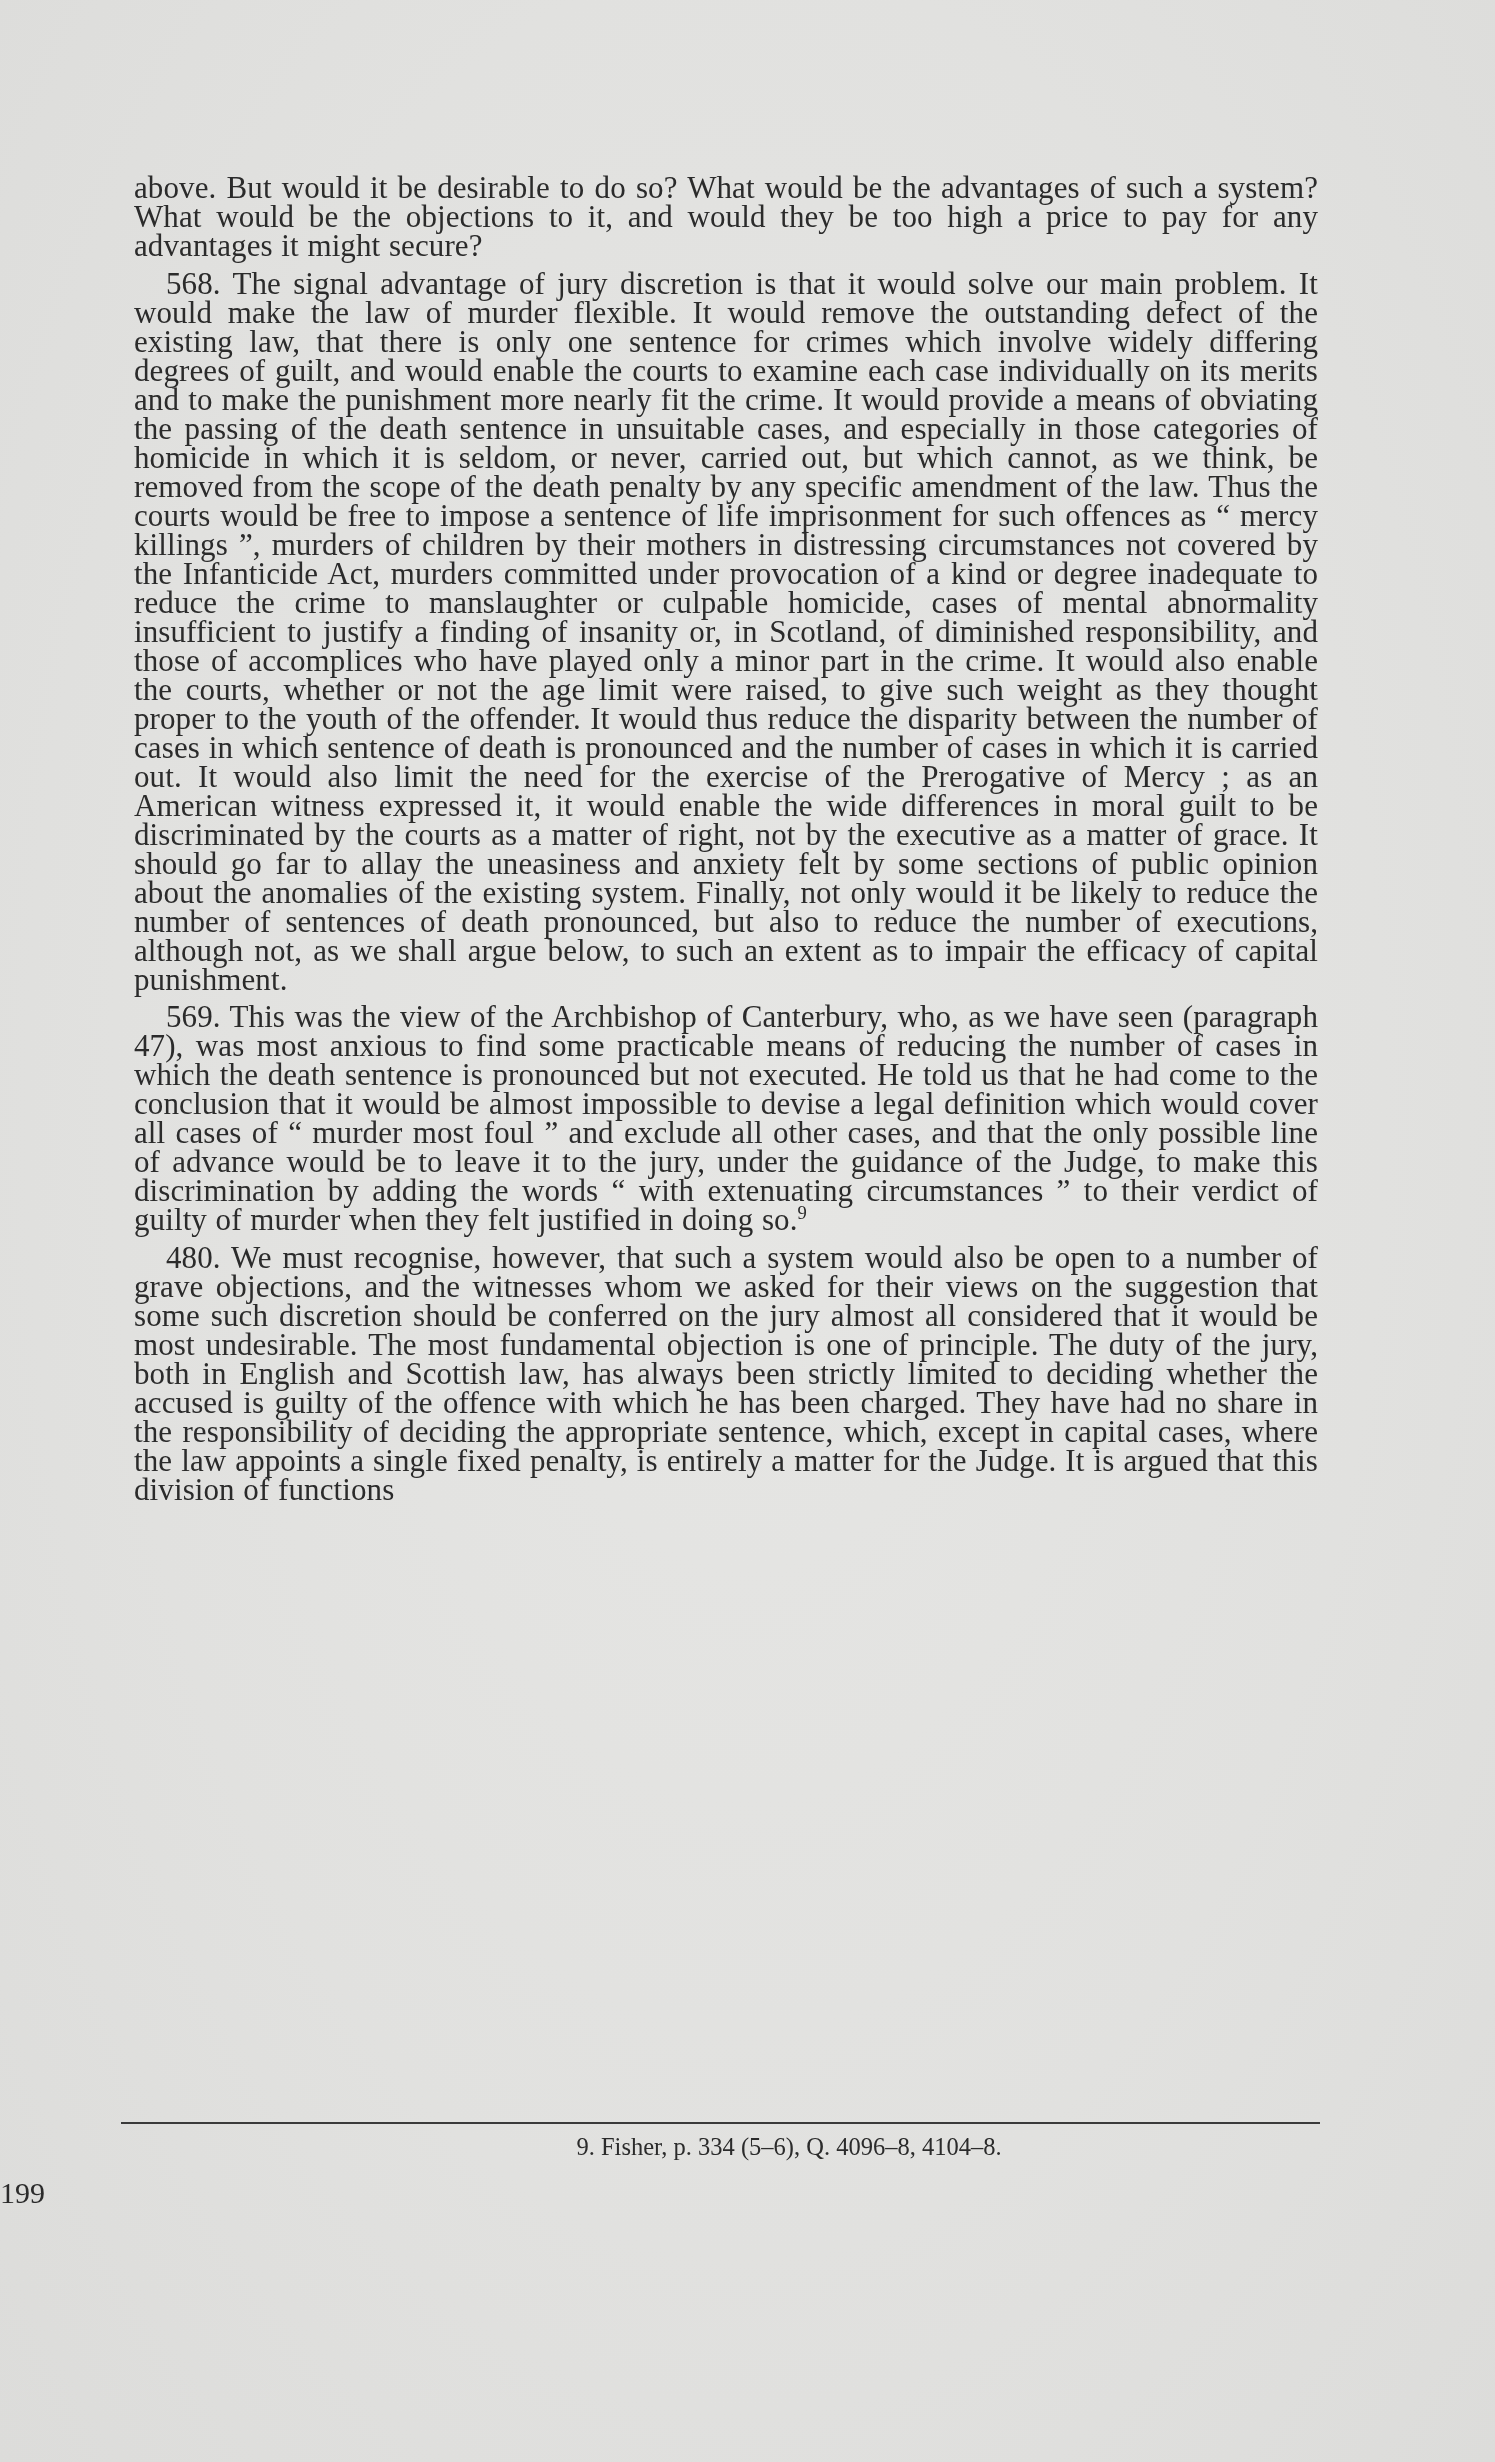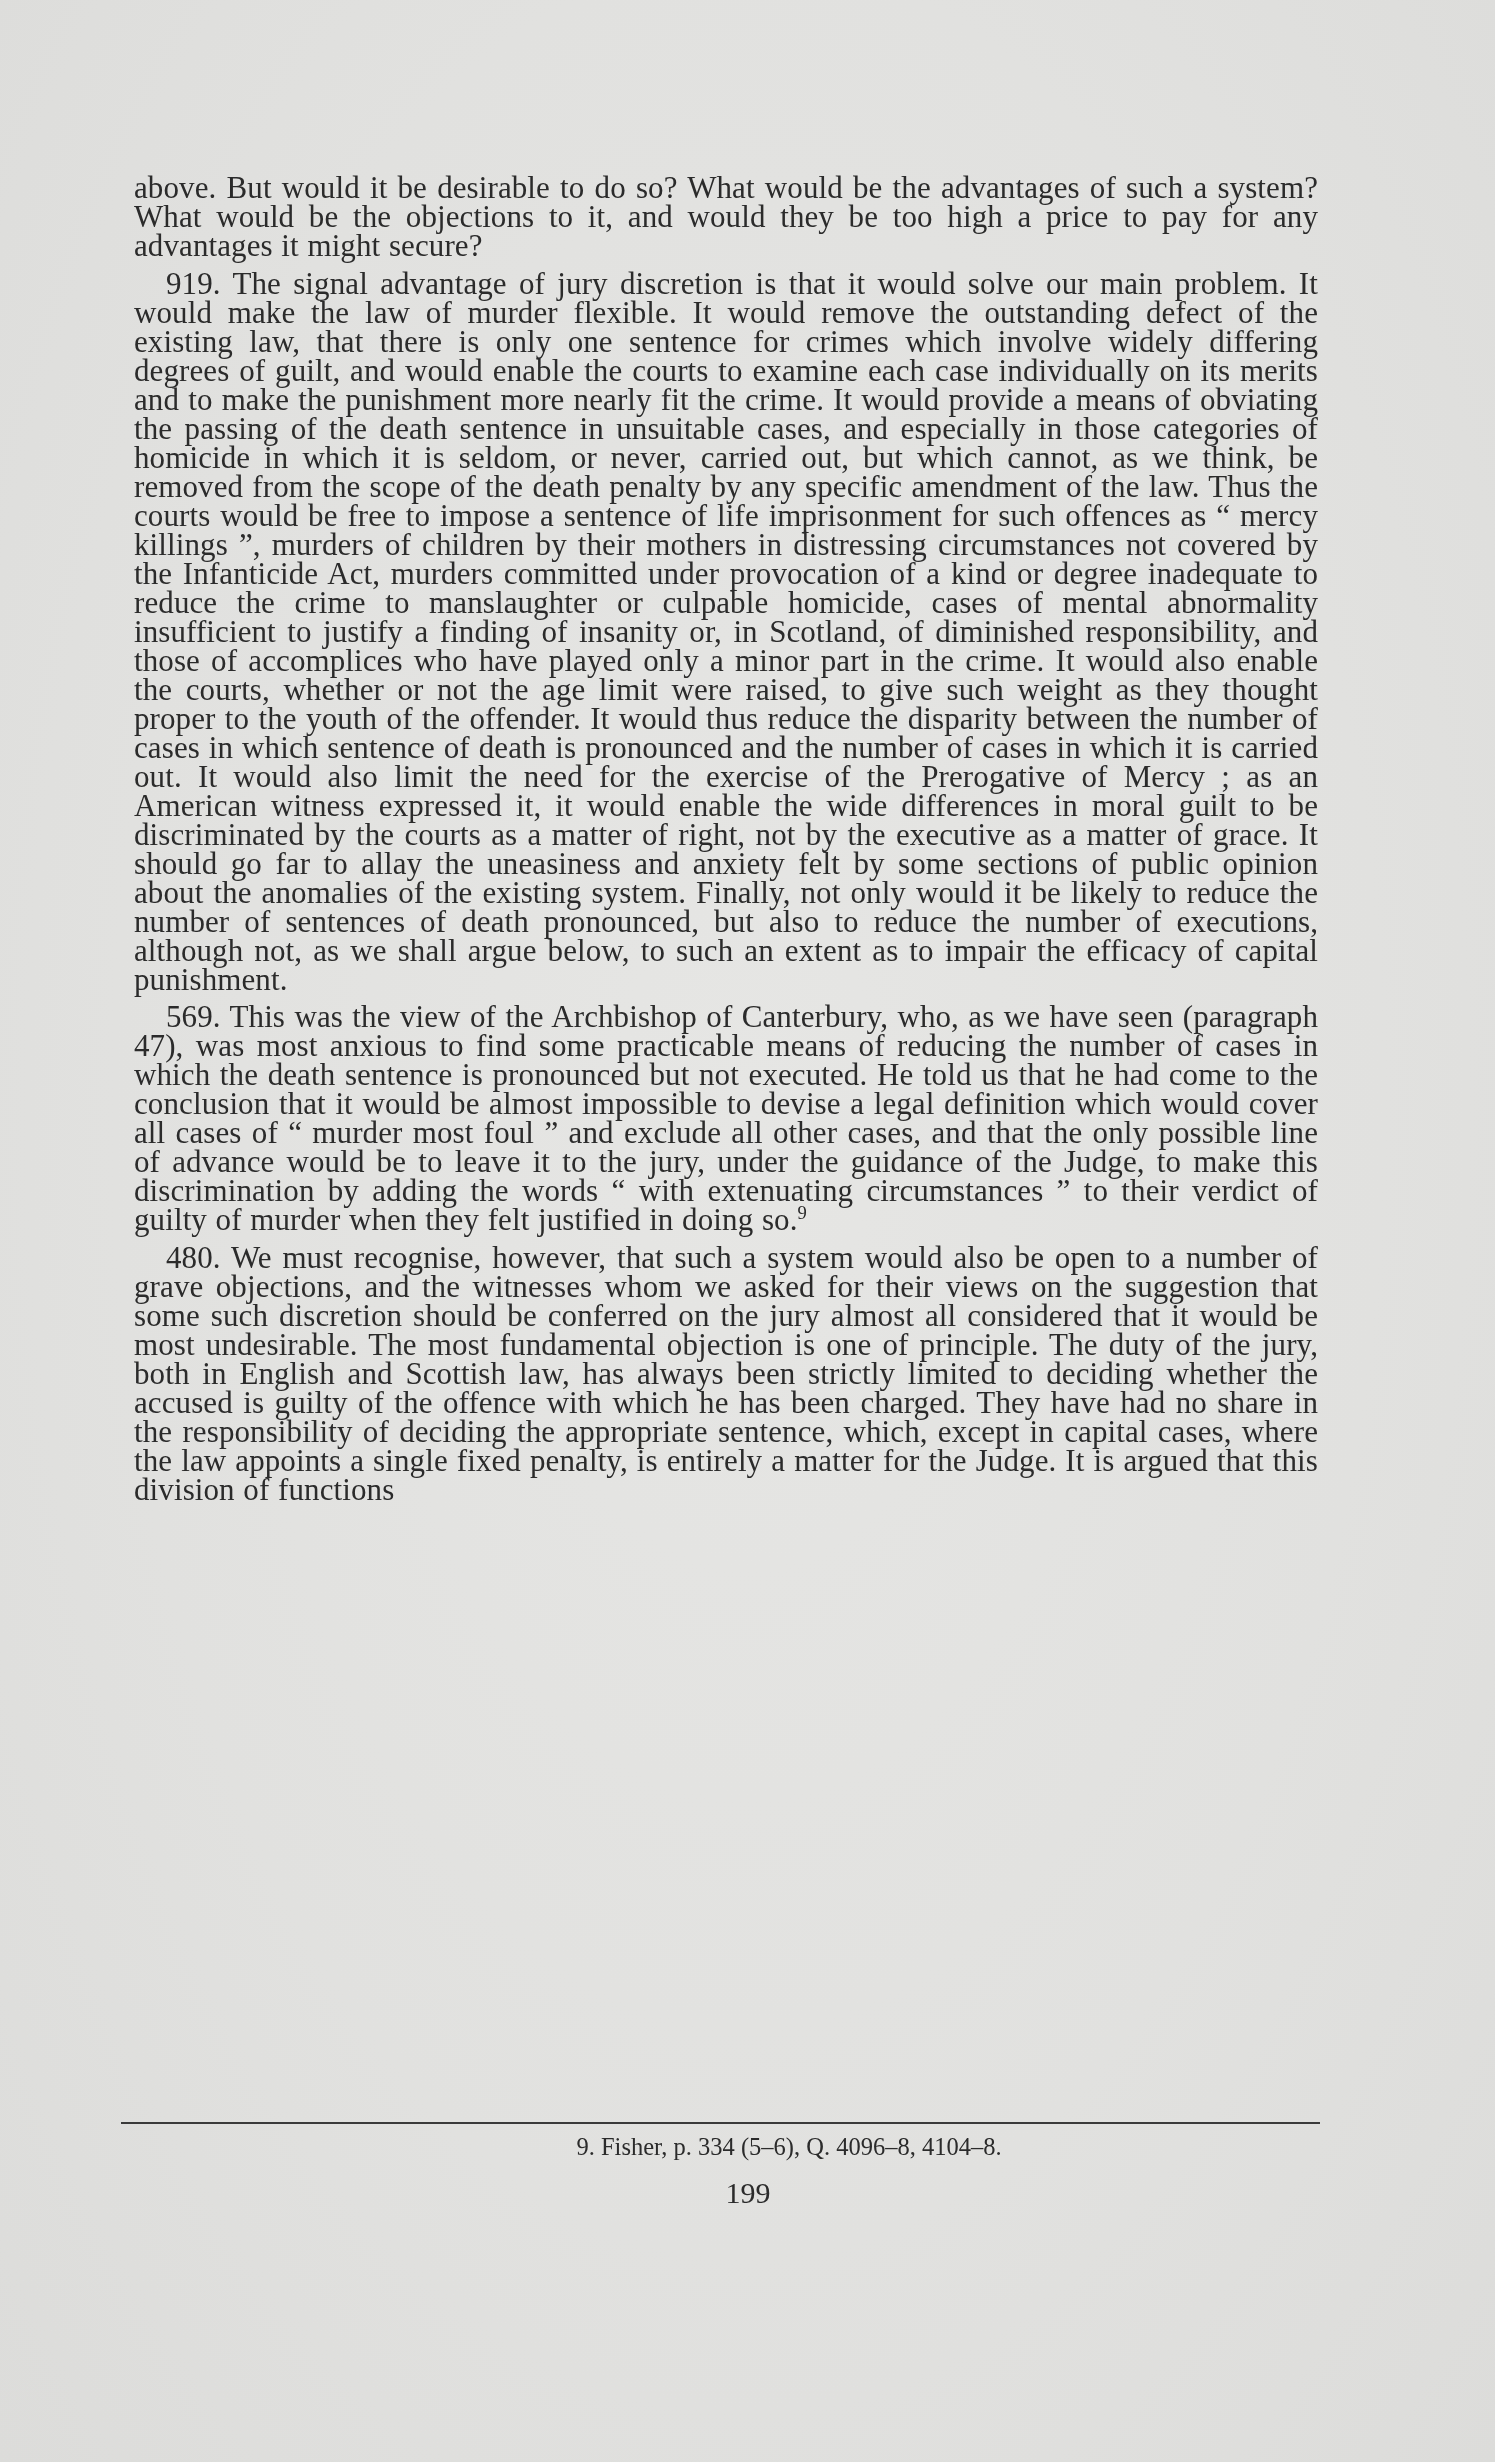--- a/index.html
+++ b/index.html
@@ -67,38 +67,38 @@
     line-height: 29px;
     padding-left: 34px;
     box-sizing: border-box;
     margin-left: 24px;
   }
   .page-number {
     position: absolute;
     left: 0;
     width: 1496px;
     top: 2176px;
-    text-align: center;
+    text-align: left;
     font-size: 30px;
     line-height: 34px;
   }
 </style>
 </head>
 <body>
 
 <div class="page">
 
   <div class="text-block">
 
     <p class="continuation">
       <span>above. But would it be desirable to do so? What would be the advantages of such a system? What would be the objections to it, and would they be too high a price to pay for any advantages it might secure?</span>
     </p>
 
     <p class="indent">
-      <span>919.</span>
+      <span>568.</span>
       <span>The signal advantage of jury discretion is that it would solve our main problem. It would make the law of murder flexible. It would remove the outstanding defect of the existing law, that there is only one sentence for crimes which involve widely differing degrees of guilt, and would enable the courts to examine each case individually on its merits and to make the punishment more nearly fit the crime. It would provide a means of obviating the passing of the death sentence in unsuitable cases, and especially in those categories of homicide in which it is seldom, or never, carried out, but which cannot, as we think, be removed from the scope of the death penalty by any specific amendment of the law. Thus the courts would be free to impose a sentence of life imprisonment for such offences as “ mercy killings ”, murders of children by their mothers in distressing circumstances not covered by the Infanticide Act, murders committed under provocation of a kind or degree inadequate to reduce the crime to manslaughter or culpable homicide, cases of mental abnormality insufficient to justify a finding of insanity or, in Scotland, of diminished responsibility, and those of accomplices who have played only a minor part in the crime. It would also enable the courts, whether or not the age limit were raised, to give such weight as they thought proper to the youth of the offender. It would thus reduce the disparity between the number of cases in which sentence of death is pronounced and the number of cases in which it is carried out. It would also limit the need for the exercise of the Prerogative of Mercy ; as an American witness expressed it, it would enable the wide differences in moral guilt to be discriminated by the courts as a matter of right, not by the executive as a matter of grace. It should go far to allay the uneasiness and anxiety felt by some sections of public opinion about the anomalies of the existing system. Finally, not only would it be likely to reduce the number of sentences of death pronounced, but also to reduce the number of executions, although not, as we shall argue below, to such an extent as to impair the efficacy of capital punishment.</span>
     </p>
 
     <p class="indent">
       <span>569.</span>
       <span>This was the view of the Archbishop of Canterbury, who, as we have seen (paragraph 47), was most anxious to find some practicable means of reducing the number of cases in which the death sentence is pronounced but not executed. He told us that he had come to the conclusion that it would be almost impossible to devise a legal definition which would cover all cases of “ murder most foul ” and exclude all other cases, and that the only possible line of advance would be to leave it to the jury, under the guidance of the Judge, to make this discrimination by adding the words “ with extenuating circumstances ” to their verdict of guilty of murder when they felt justified in doing so.</span><span class="footnote-ref">9</span>
     </p>
 
     <p class="indent">
       <span>480.</span>

